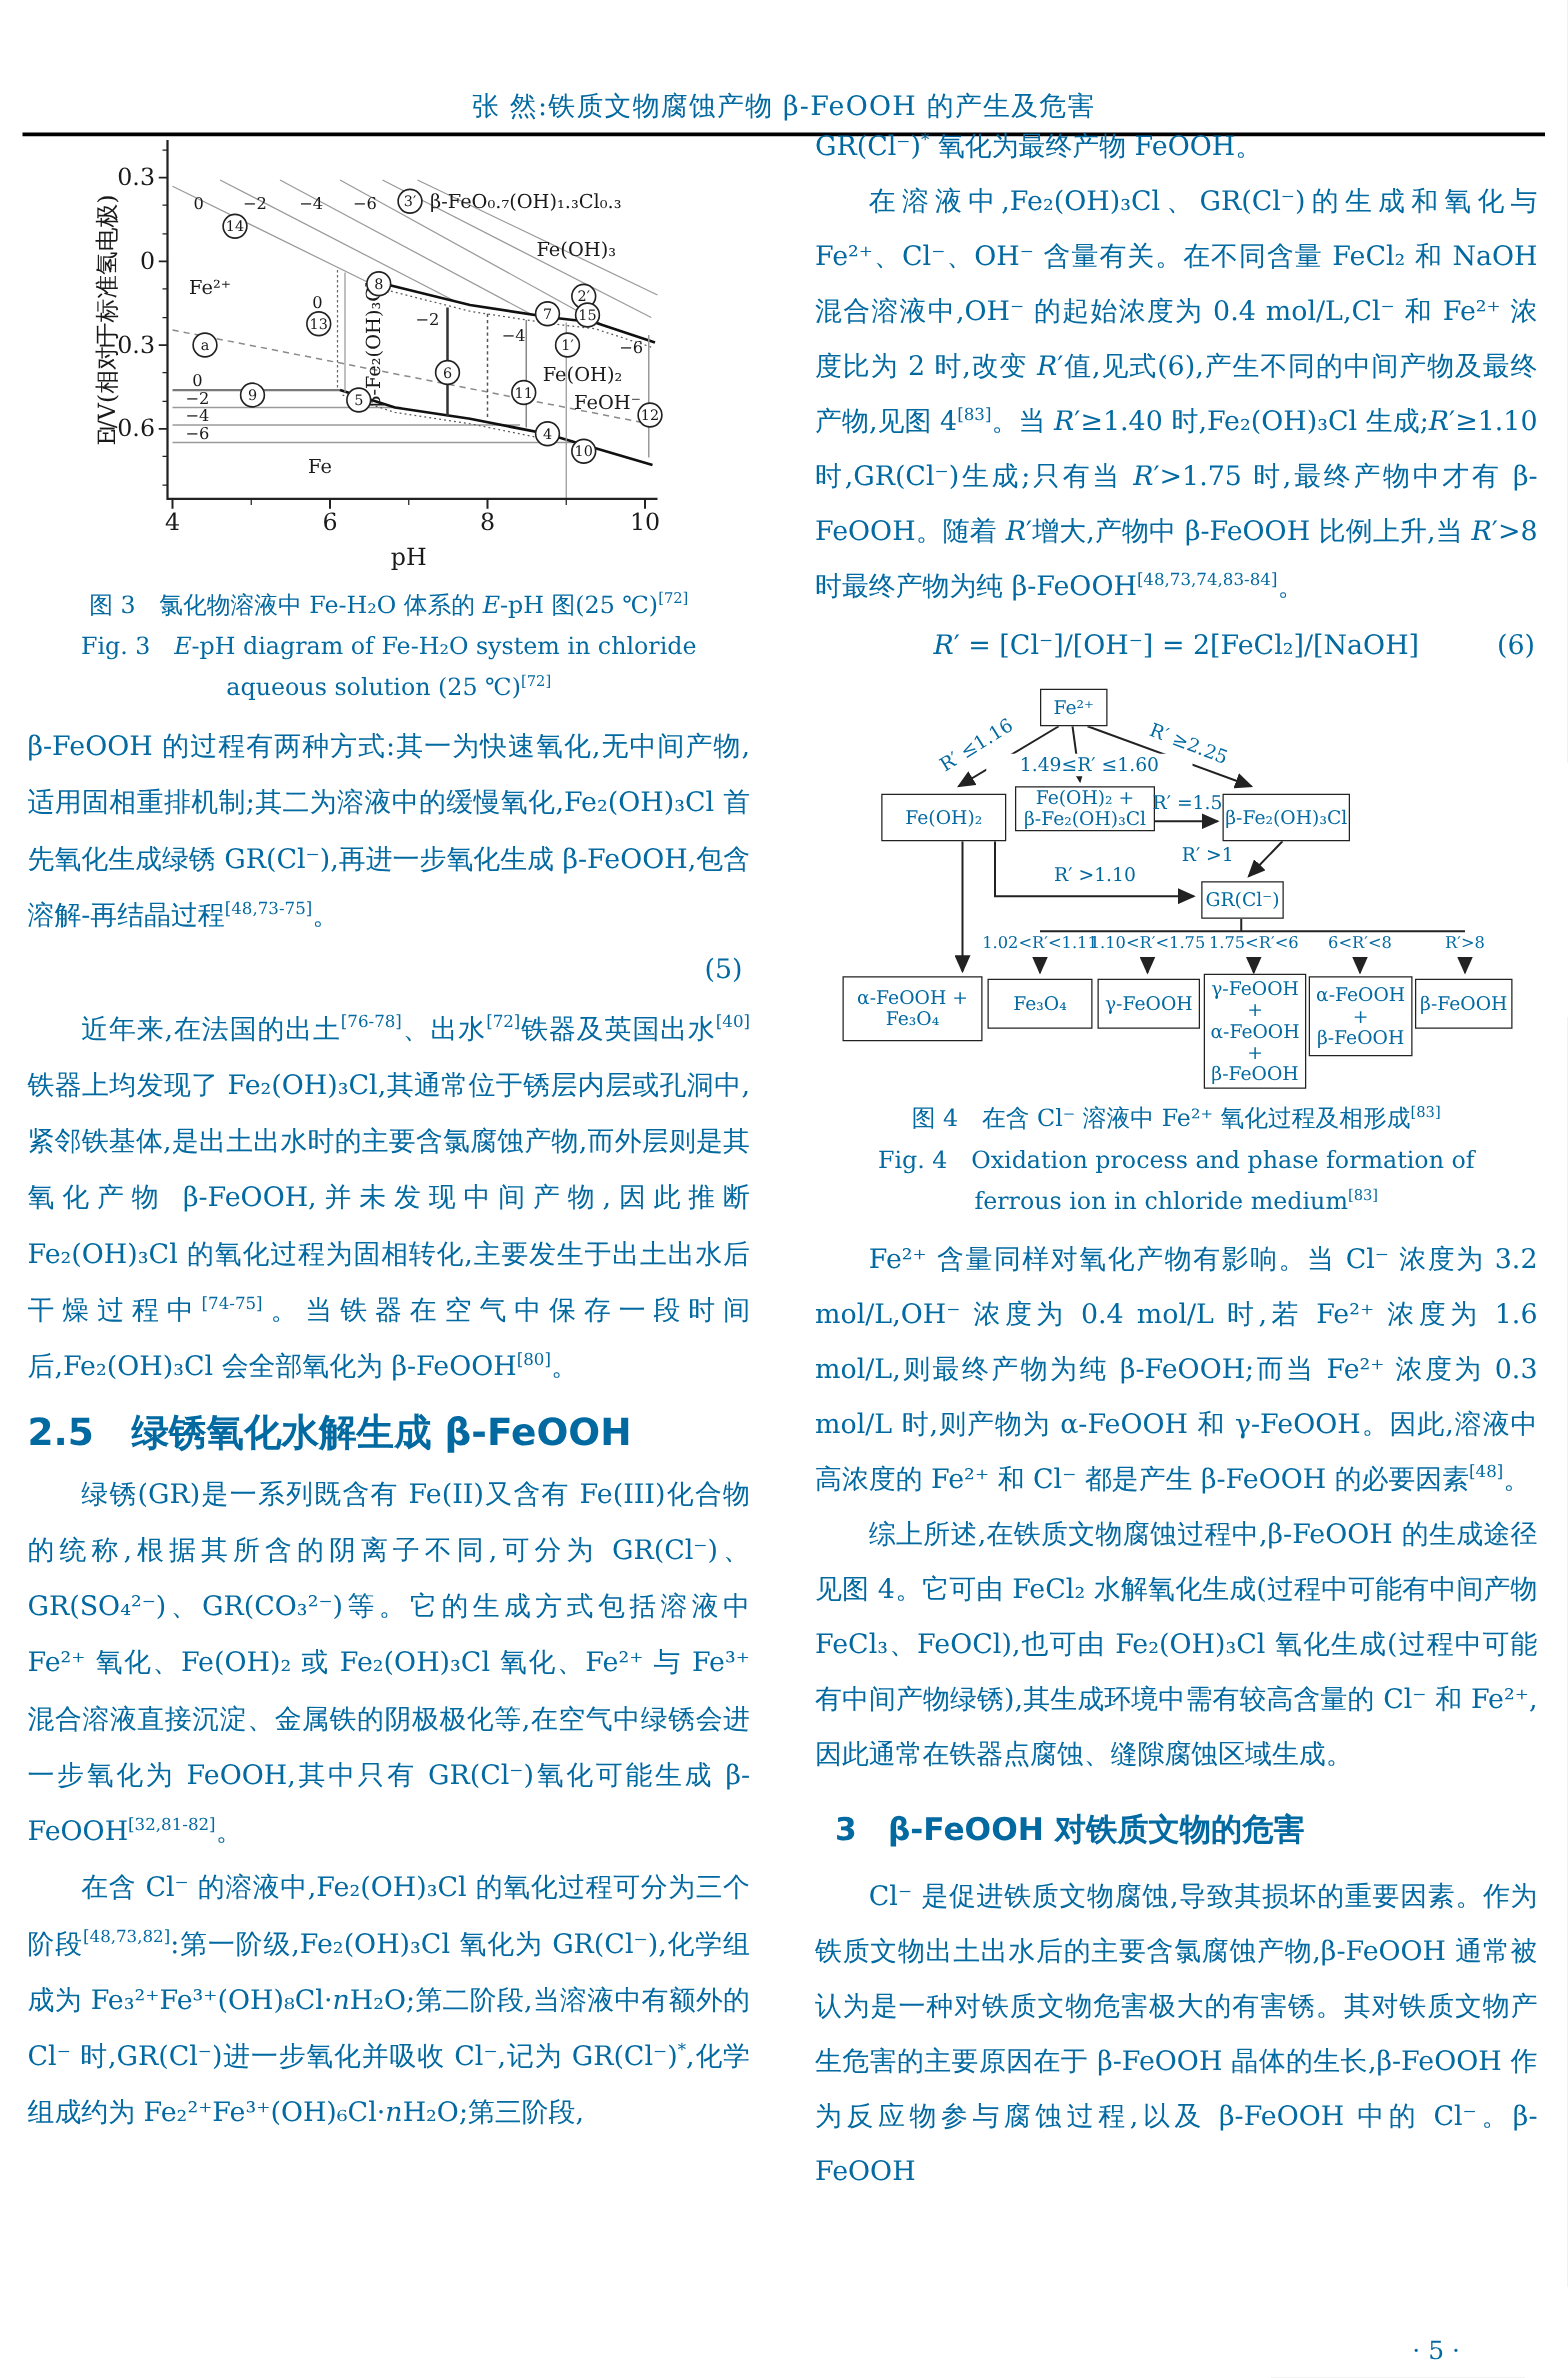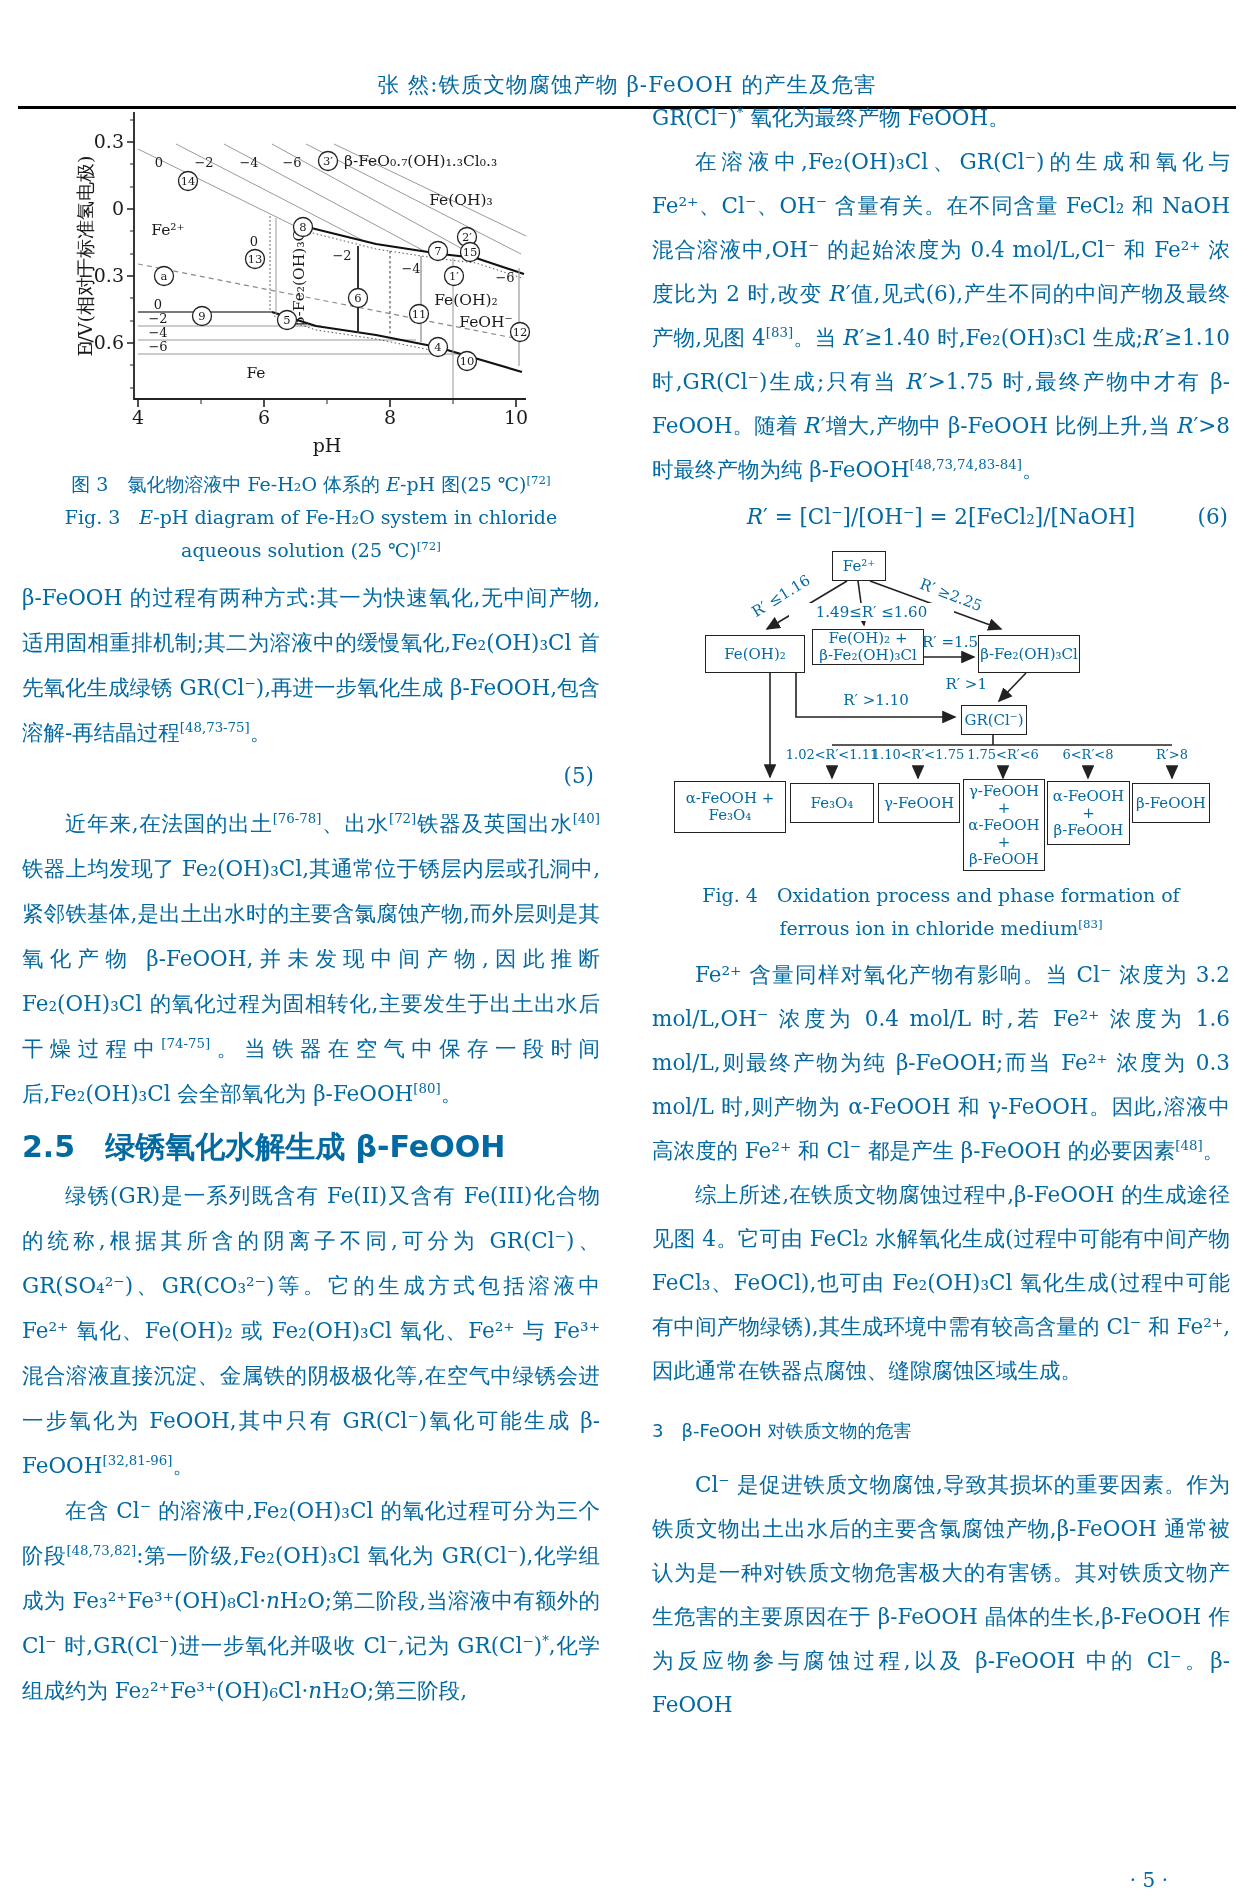--- a/index.html
+++ b/index.html
@@ -22,22 +22,22 @@
   .eq-body{text-align:center;font-size:21.5px;line-height:45px;}
   .eq-num{text-align:right;font-size:21.5px;line-height:34px;padding-right:6px;}
   .rxn-arrow{display:inline-block;width:56px;height:2px;background:#1a1a1a;
              position:relative;vertical-align:middle;margin:0 12px 4px 12px;}
   .rxn-arrow::after{content:"";position:absolute;right:-2px;top:-4.5px;width:0;height:0;
              border-left:10px solid #1a1a1a;border-top:5px solid transparent;border-bottom:5px solid transparent;}
   .eq6{margin:2px 0 10px;}
   .eq6 .eq6-num{position:absolute;right:2px;top:0;font-size:21.5px;line-height:45px;}
   .h25{font-family:"DejaVu Sans","Liberation Sans",sans-serif;font-weight:bold;
        font-size:30px;line-height:45px;margin:8px 0 4px;}
-  .h3{font-family:"DejaVu Sans","Liberation Sans",sans-serif;font-weight:normal;
-      font-size:18px;line-height:44px;margin:16px 0 10px;}
+  .h3{font-family:"DejaVu Sans","Liberation Sans",sans-serif;font-weight:bold;
+      font-size:25px;line-height:44px;margin:16px 16px 10px;}
   .pagenum{position:absolute;top:1868px;right:86px;font-size:20px;}
   
   .fig3{margin:4px 0 0;text-align:center;}
   #fig3-svg text{font-family:"DejaVu Serif","Liberation Serif",serif;fill:#1a1a1a;}
   .f3-tick{font-size:19px;}
   .f3-axis{font-size:19px;}
   .f3-lab{font-size:15.5px;}
   .f3-small{font-size:13px;}
   .f3-circ{fill:#ffffff;stroke:#222;stroke-width:1.3;}
   .f3-circlab{font-size:11.5px;}
@@ -198,21 +198,21 @@
     <p class="body">β-FeOOH 的过程有两种方式:其一为快速氧化,无中间产物,适用固相重排机制;其二为溶液中的缓慢氧化,Fe₂(OH)₃Cl 首先氧化生成绿锈 GR(Cl⁻),再进一步氧化生成 β-FeOOH,包含溶解-再结晶过程<sup>[48,73-75]</sup>。</p>
 
     <div class="equation">
       <div class="eq-num">(5)</div>
     </div>
 
     <p class="body indent">近年来,在法国的出土<sup>[76-78]</sup>、出水<sup>[72]</sup>铁器及英国出水<sup>[40]</sup>铁器上均发现了 Fe₂(OH)₃Cl,其通常位于锈层内层或孔洞中,紧邻铁基体,是出土出水时的主要含氯腐蚀产物,而外层则是其氧化产物 β-FeOOH,并未发现中间产物,因此推断 Fe₂(OH)₃Cl 的氧化过程为固相转化,主要发生于出土出水后干燥过程中<sup>[74-75]</sup>。当铁器在空气中保存一段时间后,Fe₂(OH)₃Cl 会全部氧化为 β-FeOOH<sup>[80]</sup>。</p>
 
     <h2 class="h25">2.5　绿锈氧化水解生成 β-FeOOH</h2>
 
-    <p class="body indent">绿锈(GR)是一系列既含有 Fe(II)又含有 Fe(III)化合物的统称,根据其所含的阴离子不同,可分为 GR(Cl⁻)、GR(SO₄²⁻)、GR(CO₃²⁻)等。它的生成方式包括溶液中 Fe²⁺ 氧化、Fe(OH)₂ 或 Fe₂(OH)₃Cl 氧化、Fe²⁺ 与 Fe³⁺ 混合溶液直接沉淀、金属铁的阴极极化等,在空气中绿锈会进一步氧化为 FeOOH,其中只有 GR(Cl⁻)氧化可能生成 β-FeOOH<sup>[32,81-96]</sup>。</p>
+    <p class="body indent">绿锈(GR)是一系列既含有 Fe(II)又含有 Fe(III)化合物的统称,根据其所含的阴离子不同,可分为 GR(Cl⁻)、GR(SO₄²⁻)、GR(CO₃²⁻)等。它的生成方式包括溶液中 Fe²⁺ 氧化、Fe(OH)₂ 或 Fe₂(OH)₃Cl 氧化、Fe²⁺ 与 Fe³⁺ 混合溶液直接沉淀、金属铁的阴极极化等,在空气中绿锈会进一步氧化为 FeOOH,其中只有 GR(Cl⁻)氧化可能生成 β-FeOOH<sup>[32,81-82]</sup>。</p>
 
     <p class="body indent">在含 Cl⁻ 的溶液中,Fe₂(OH)₃Cl 的氧化过程可分为三个阶段<sup>[48,73,82]</sup>:第一阶级,Fe₂(OH)₃Cl 氧化为 GR(Cl⁻),化学组成为 Fe₃²⁺Fe³⁺(OH)₈Cl·<i>n</i>H₂O;第二阶段,当溶液中有额外的 Cl⁻ 时,GR(Cl⁻)进一步氧化并吸收 Cl⁻,记为 GR(Cl⁻)<sup>*</sup>,化学组成约为 Fe₂²⁺Fe³⁺(OH)₆Cl·<i>n</i>H₂O;第三阶段,</p>
   </div>
 
   <div class="col col-right">
 
     <p class="body">GR(Cl⁻)<sup>*</sup> 氧化为最终产物 FeOOH。</p>
     <p class="body indent">在溶液中,Fe₂(OH)₃Cl、GR(Cl⁻)的生成和氧化与 Fe²⁺、Cl⁻、OH⁻ 含量有关。在不同含量 FeCl₂ 和 NaOH 混合溶液中,OH⁻ 的起始浓度为 0.4 mol/L,Cl⁻ 和 Fe²⁺ 浓度比为 2 时,改变 <i>R</i>′值,见式(6),产生不同的中间产物及最终产物,见图 4<sup>[83]</sup>。当 <i>R</i>′≥1.40 时,Fe₂(OH)₃Cl 生成;<i>R</i>′≥1.10 时,GR(Cl⁻)生成;只有当 <i>R</i>′&gt;1.75 时,最终产物中才有 β-FeOOH。随着 <i>R</i>′增大,产物中 β-FeOOH 比例上升,当 <i>R</i>′&gt;8 时最终产物为纯 β-FeOOH<sup>[48,73,74,83-84]</sup>。</p>
 
     <div class="equation eq6">
@@ -270,20 +270,21 @@
       <div class="elab" id="e4">R′ &gt;1</div>
       <div class="elab" id="e5">R′ &gt;1.10</div>
       <div class="elab blab" id="e7">1.02&lt;R′&lt;1.11</div>
       <div class="elab blab" id="e8">1.10&lt;R′&lt;1.75</div>
       <div class="elab blab" id="e9">1.75&lt;R′&lt;6</div>
       <div class="elab blab" id="e10">6&lt;R′&lt;8</div>
       <div class="elab blab" id="e11">R′&gt;8</div>
     </div>
 
     <div class="caption">
+      <div>图 4　在含 Cl⁻ 溶液中 Fe²⁺ 氧化过程及相形成<sup>[83]</sup></div>
       <div>Fig. 4　Oxidation process and phase formation of</div>
       <div>ferrous ion in chloride medium<sup>[83]</sup></div>
     </div>
 
     <p class="body indent">Fe²⁺ 含量同样对氧化产物有影响。当 Cl⁻ 浓度为 3.2 mol/L,OH⁻ 浓度为 0.4 mol/L 时,若 Fe²⁺ 浓度为 1.6 mol/L,则最终产物为纯 β-FeOOH;而当 Fe²⁺ 浓度为 0.3 mol/L 时,则产物为 α-FeOOH 和 γ-FeOOH。因此,溶液中高浓度的 Fe²⁺ 和 Cl⁻ 都是产生 β-FeOOH 的必要因素<sup>[48]</sup>。</p>
     <p class="body indent">综上所述,在铁质文物腐蚀过程中,β-FeOOH 的生成途径见图 4。它可由 FeCl₂ 水解氧化生成(过程中可能有中间产物 FeCl₃、FeOCl),也可由 Fe₂(OH)₃Cl 氧化生成(过程中可能有中间产物绿锈),其生成环境中需有较高含量的 Cl⁻ 和 Fe²⁺,因此通常在铁器点腐蚀、缝隙腐蚀区域生成。</p>
 
     <h2 class="h3">3　β-FeOOH 对铁质文物的危害</h2>
 
     <p class="body indent">Cl⁻ 是促进铁质文物腐蚀,导致其损坏的重要因素。作为铁质文物出土出水后的主要含氯腐蚀产物,β-FeOOH 通常被认为是一种对铁质文物危害极大的有害锈。其对铁质文物产生危害的主要原因在于 β-FeOOH 晶体的生长,β-FeOOH 作为反应物参与腐蚀过程,以及 β-FeOOH 中的 Cl⁻。β-FeOOH</p>

